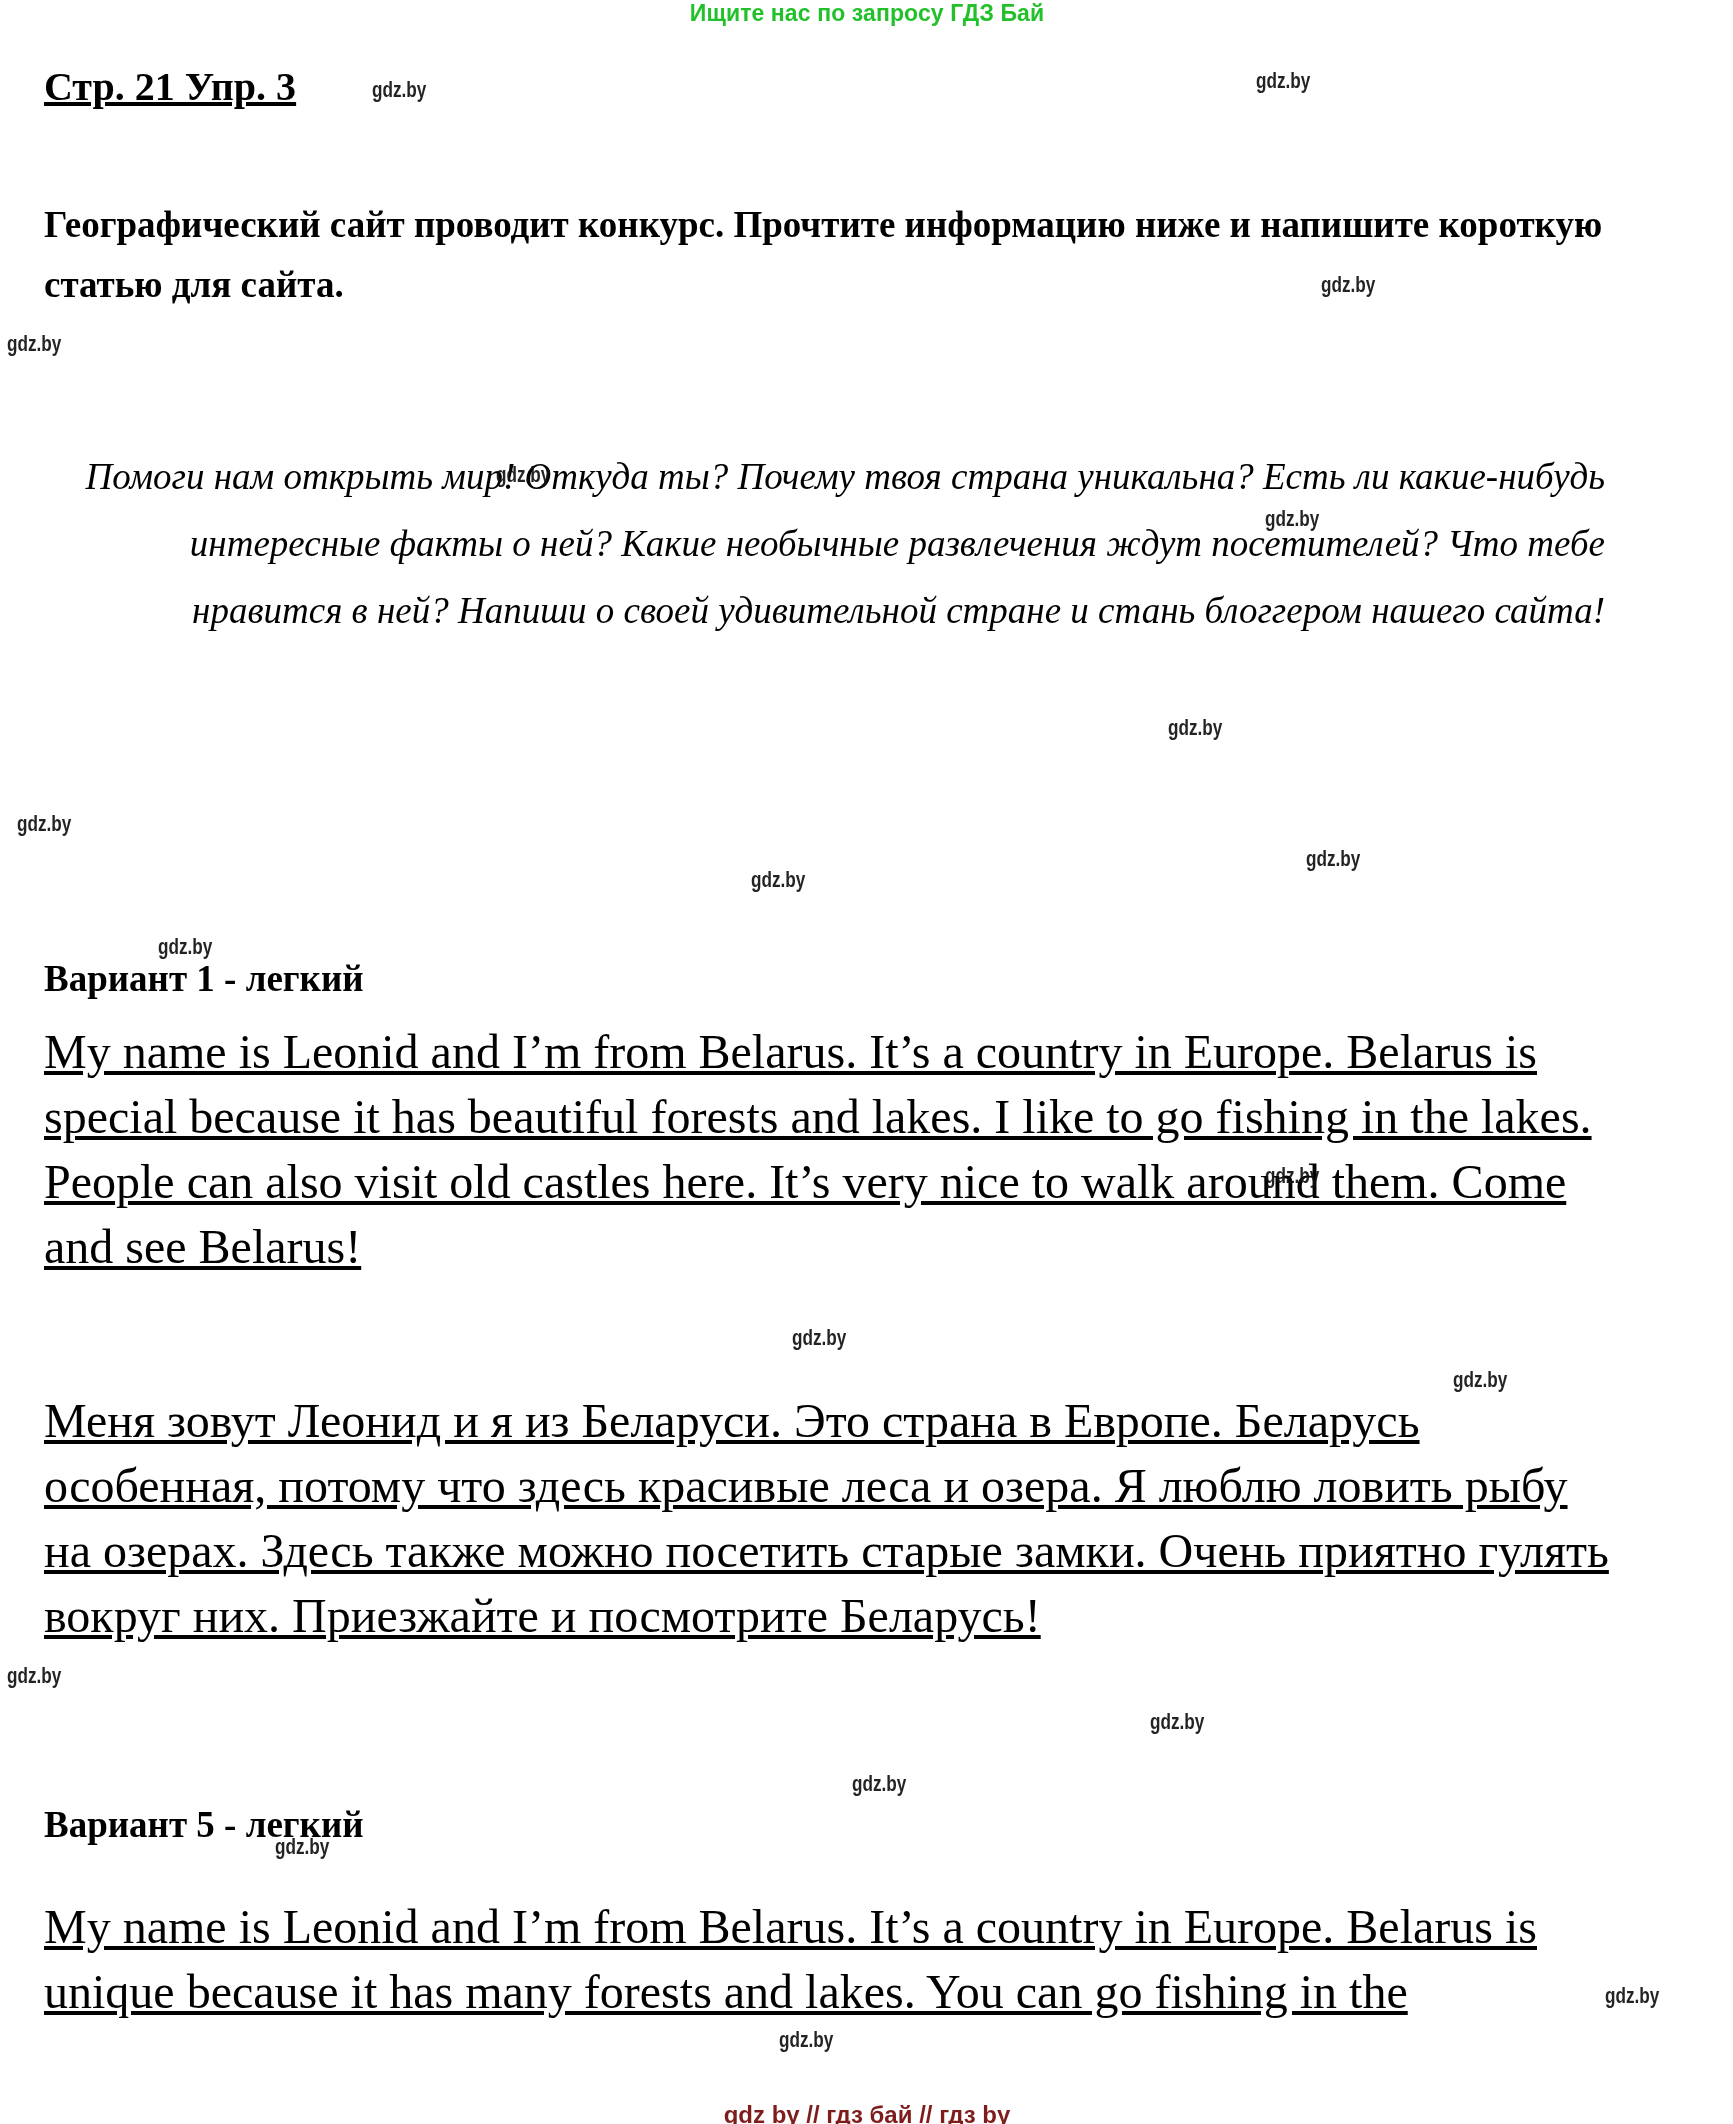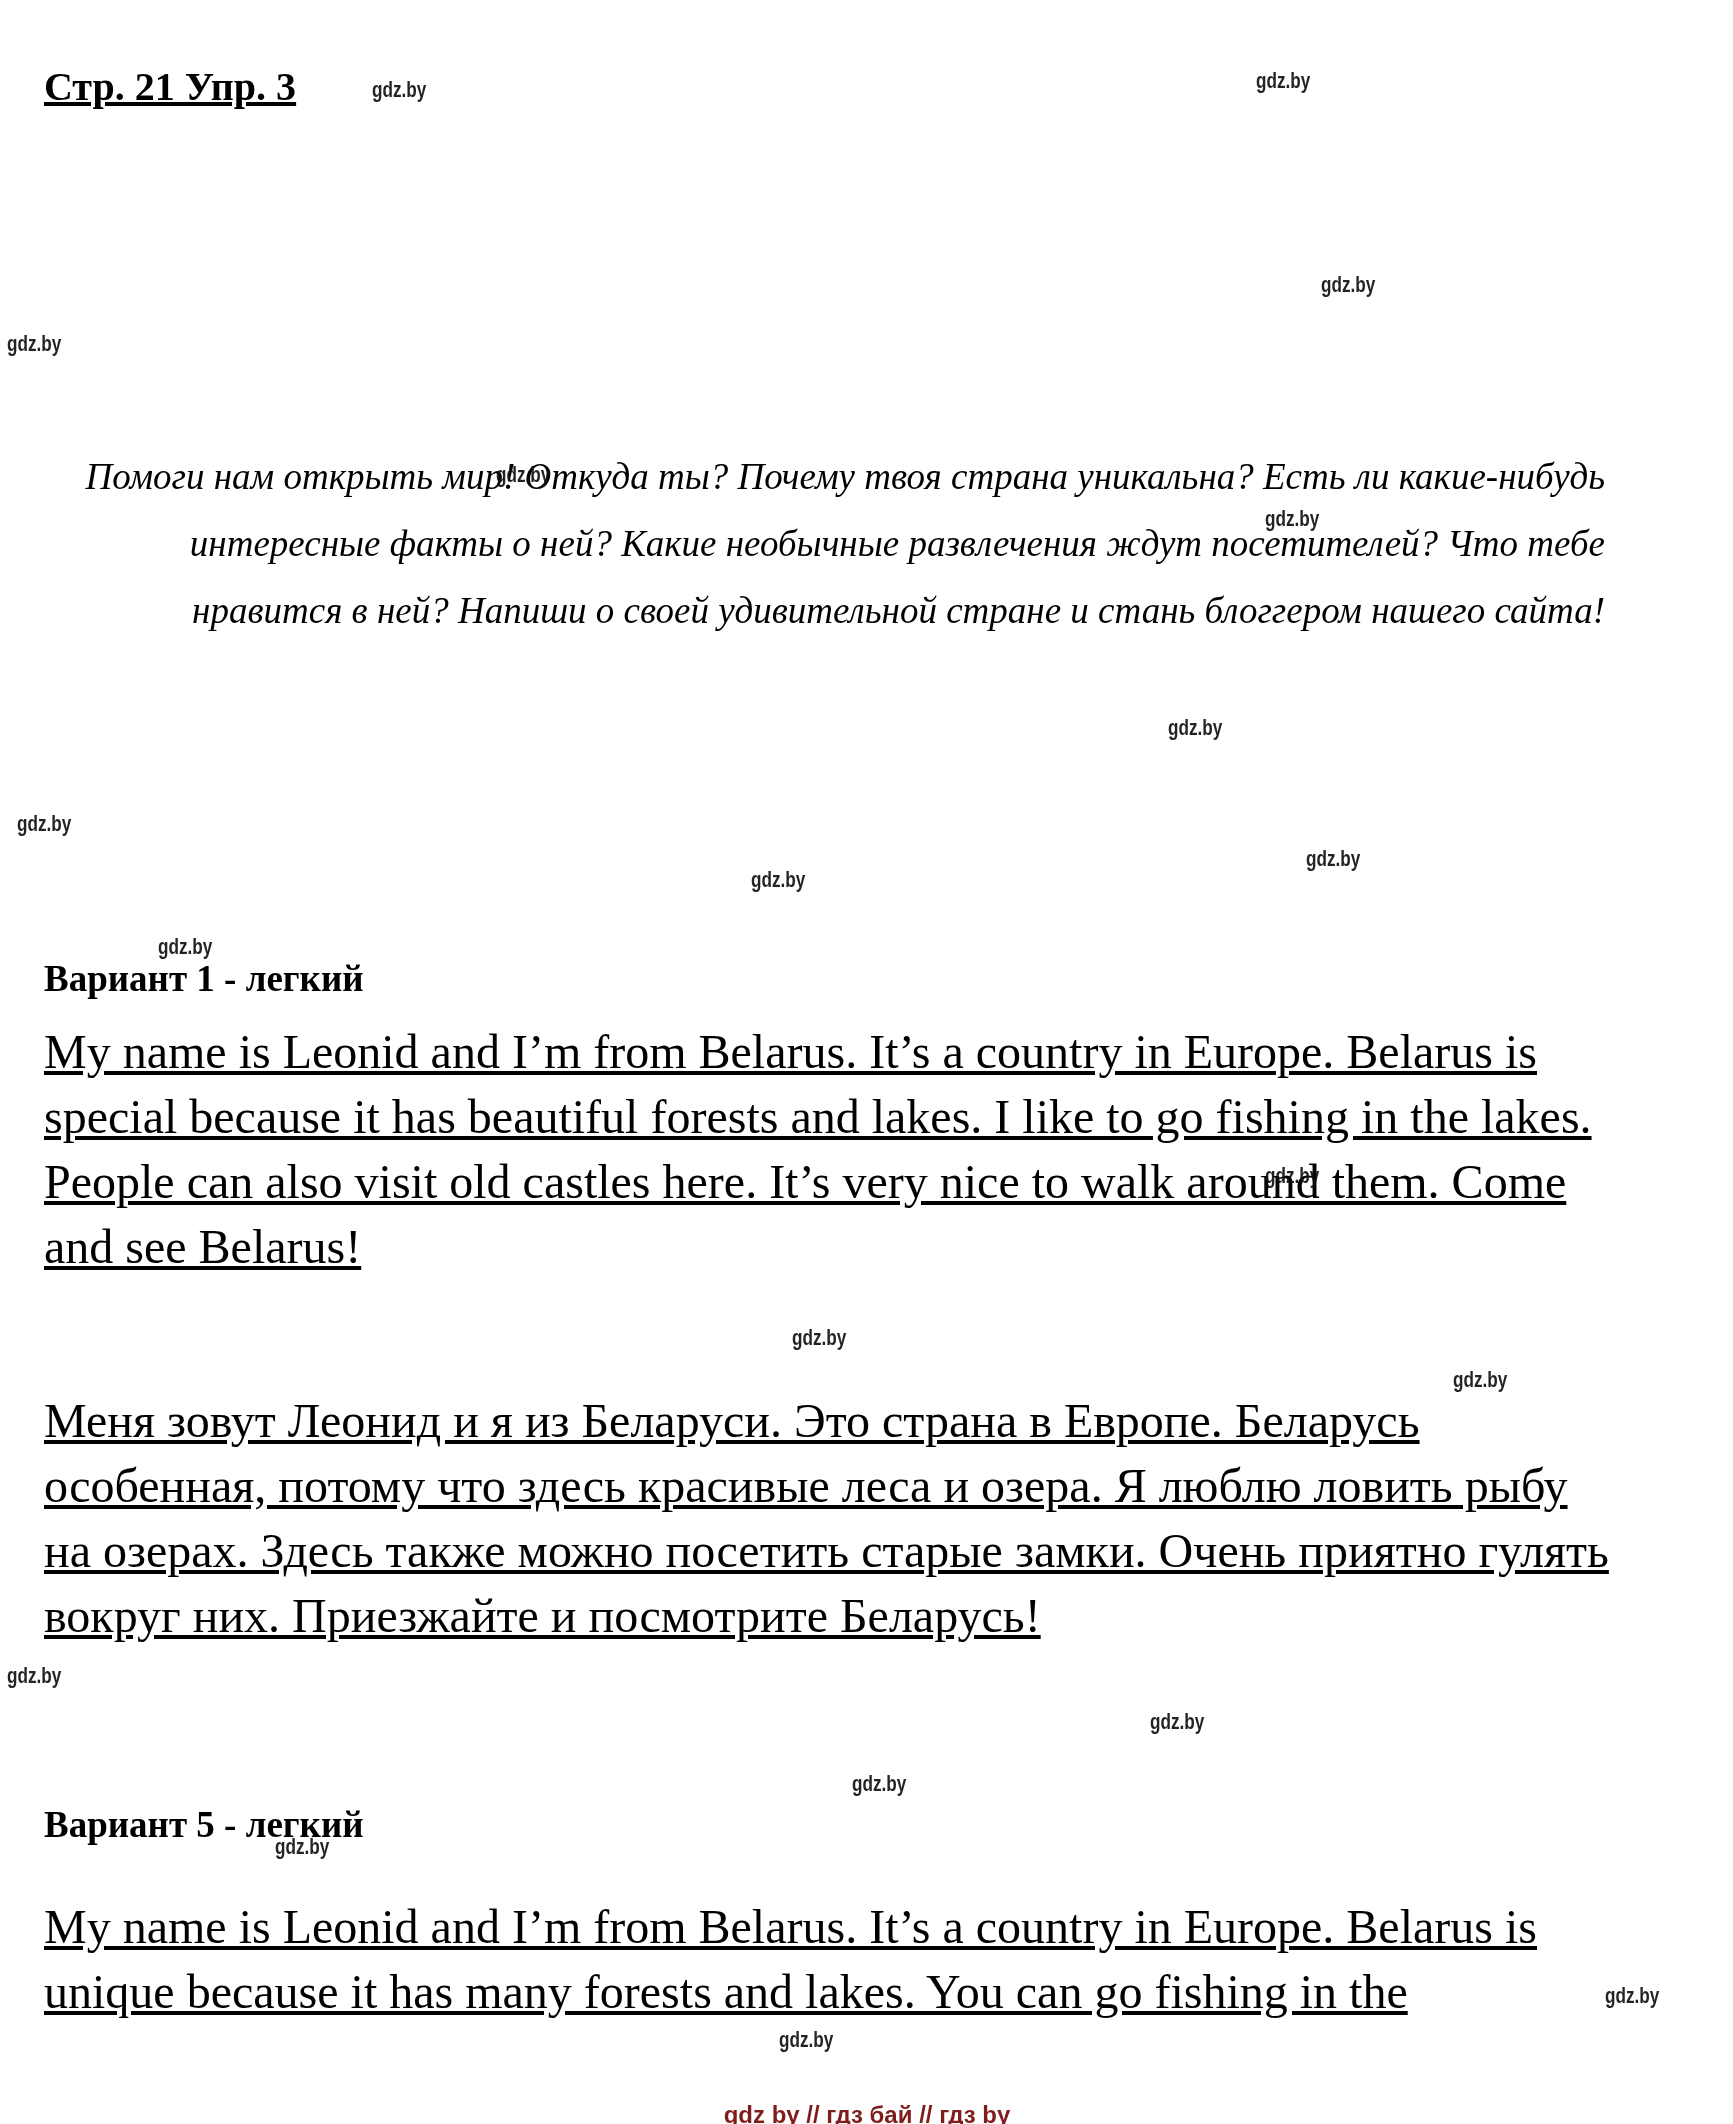--- a/index.html
+++ b/index.html
@@ -118,23 +118,25 @@
     transform-origin: left top;
     opacity: 0.92;
     pointer-events: none;
   }
 </style>
 </head>
 <body>
 
 <div id="page">
 
+  <div class="promo-bar" style="color: rgb(34, 192, 42);">Ищите нас по запросу ГДЗ Бай</div>
 
   <div class="page-ref">Стр. 21 Упр. 3</div>
 
+  <div class="task-prompt">Географический сайт проводит конкурс. Прочтите информацию ниже и напишите короткую статью для сайта.</div>
 
   <div class="quote-block">Помоги нам открыть мир! Откуда ты? Почему твоя страна уникальна? Есть ли какие-нибудь интересные факты о ней? Какие необычные развлечения ждут посетителей? Что тебе нравится в ней? Напиши о своей удивительной стране и стань блоггером нашего сайта!</div>
 
   <div class="variant-title" id="variant1-title">Вариант 1 - легкий</div>
 
   <div class="body-para" id="variant1-en">My name is Leonid and I’m from Belarus. It’s a country in Europe. Belarus is special because it has beautiful forests and lakes. I like to go fishing in the lakes. People can also visit old castles here. It’s very nice to walk around them. Come and see Belarus!</div>
 
   <div class="body-para" id="variant1-ru">Меня зовут Леонид и я из Беларуси. Это страна в Европе. Беларусь особенная, потому что здесь красивые леса и озера. Я люблю ловить рыбу на озерах. Здесь также можно посетить старые замки. Очень приятно гулять вокруг них. Приезжайте и посмотрите Беларусь!</div>
 
   <div class="variant-title" id="variant2-title">Вариант 5 - легкий</div>

